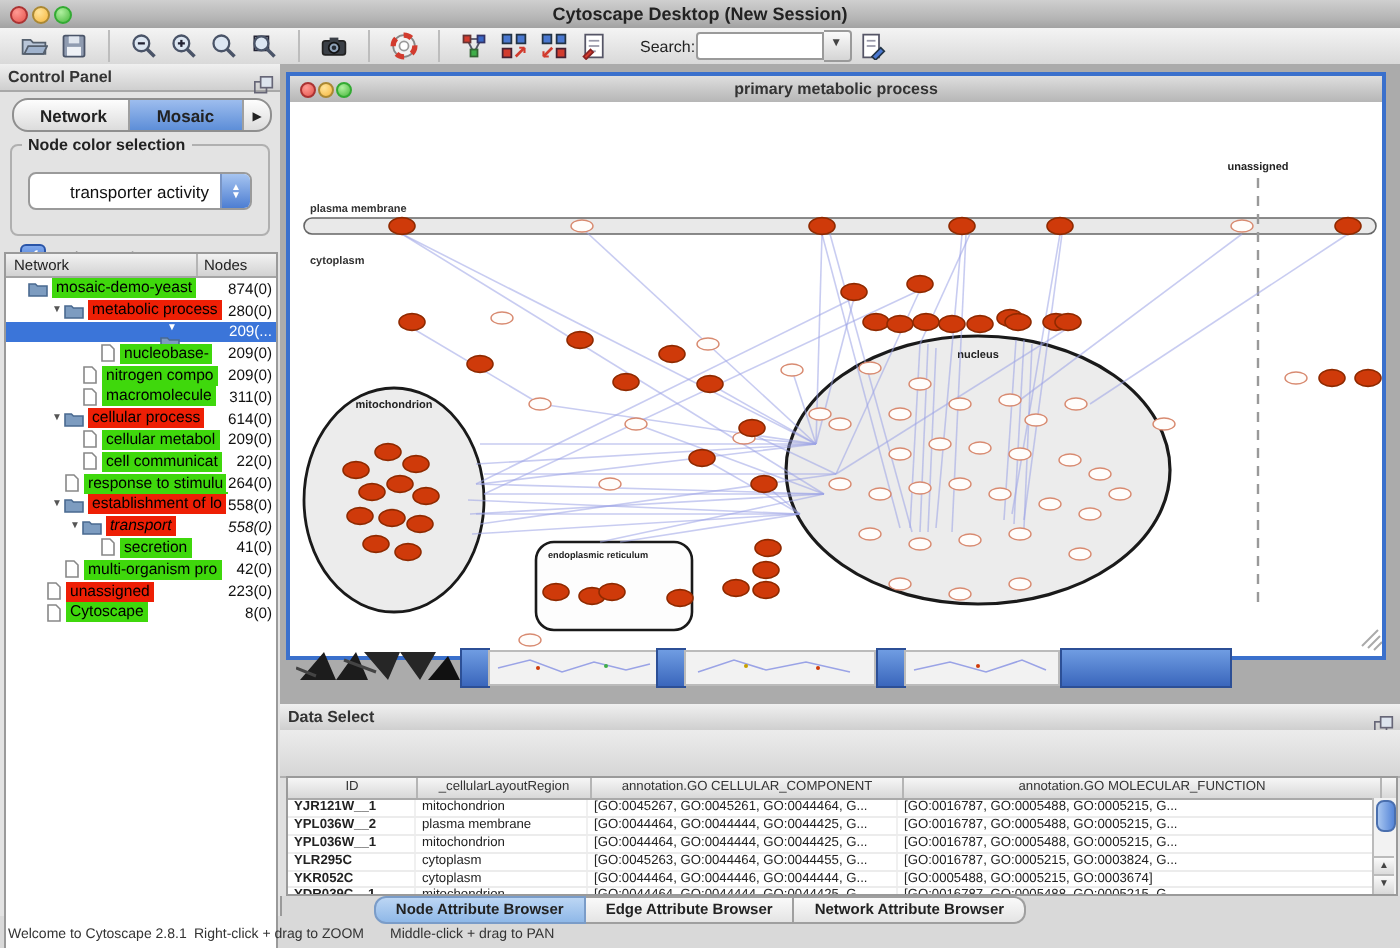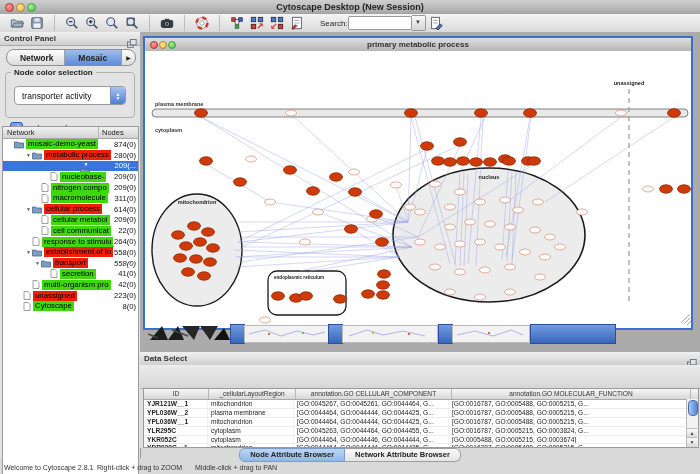--- a/index.html
+++ b/index.html
@@ -44,21 +44,21 @@
   .cp-tab{flex:1;display:flex;align-items:center;justify-content:center;
     font-size:8.5px;font-weight:bold;color:#222;border-right:1px solid #9f9f9f;}
   .cp-tab.sel{background:linear-gradient(#9dbdee,#5d8ed8);}
   .cp-tab .tabicon{margin-right:3px;display:flex;}
   #cp-tab-more{width:13px;display:flex;align-items:center;justify-content:center;font-size:6px;color:#222;}
   #groupbox{left:5px;top:40px;width:128px;height:44px;border:1px solid #b0b0b0;border-radius:4px;}
   #groupbox-legend{position:absolute;left:5px;top:-5px;background:#e3e3e3;padding:0 3px;
     font-size:8px;font-weight:bold;color:#222;}
   #combo{position:absolute;left:8px;top:13px;width:110px;height:17px;background:#fff;
     border:1px solid #9a9a9a;border-radius:4px;display:flex;align-items:center;overflow:hidden;}
-  #combo-value{flex:1;font-size:8.5px;color:#111;padding-left:7px;}
+  #combo-value{flex:1;font-size:8.5px;color:#111;padding-left:20px;}
   #combo-btn{width:14px;height:17px;background:linear-gradient(#a6c4f0,#4d7ed2);
     border-left:1px solid #7a95c4;display:flex;flex-direction:column;align-items:center;justify-content:center;}
   #combo-btn span{font-size:5px;line-height:4px;color:#fff;}
   #checkbox-row{left:10px;top:90px;display:flex;align-items:center;}
   #checkbox{width:11px;height:11px;border-radius:3px;border:1px solid #2a55a8;
     background:linear-gradient(#7fa8ec,#3c6ecf);color:#fff;font-size:9px;line-height:10px;
     text-align:center;font-weight:bold;}
   #checkbox-label{font-size:8.5px;color:#111;margin-left:4px;}
   
   #tree{left:2px;top:94px;width:135px;height:358px;background:#fff;border:1px solid #9a9a9a;}
@@ -829,19 +829,20 @@
     <div id="dt-scroll">
       <div id="dt-thumb"></div>
       <div class="dt-arrow" style="bottom:9px;">▲</div>
       <div class="dt-arrow" style="bottom:0;">▼</div>
     </div>
   </div>
 </div>
 
 <div id="bottom-tabs" class="abs">
     <div class="b-tab sel">Node Attribute Browser</div>
+    <div class="b-tab">Edge Attribute Browser</div>
     <div class="b-tab">Network Attribute Browser</div>
   </div>
 <div id="status-bar" class="abs">
     <span style="left: 4px;">Welcome to Cytoscape 2.8.1</span>
     <span style="left: 97px;">Right-click + drag to ZOOM</span>
     <span style="left: 195px;">Middle-click + drag to PAN</span>
   </div>
 
 </body></html>

